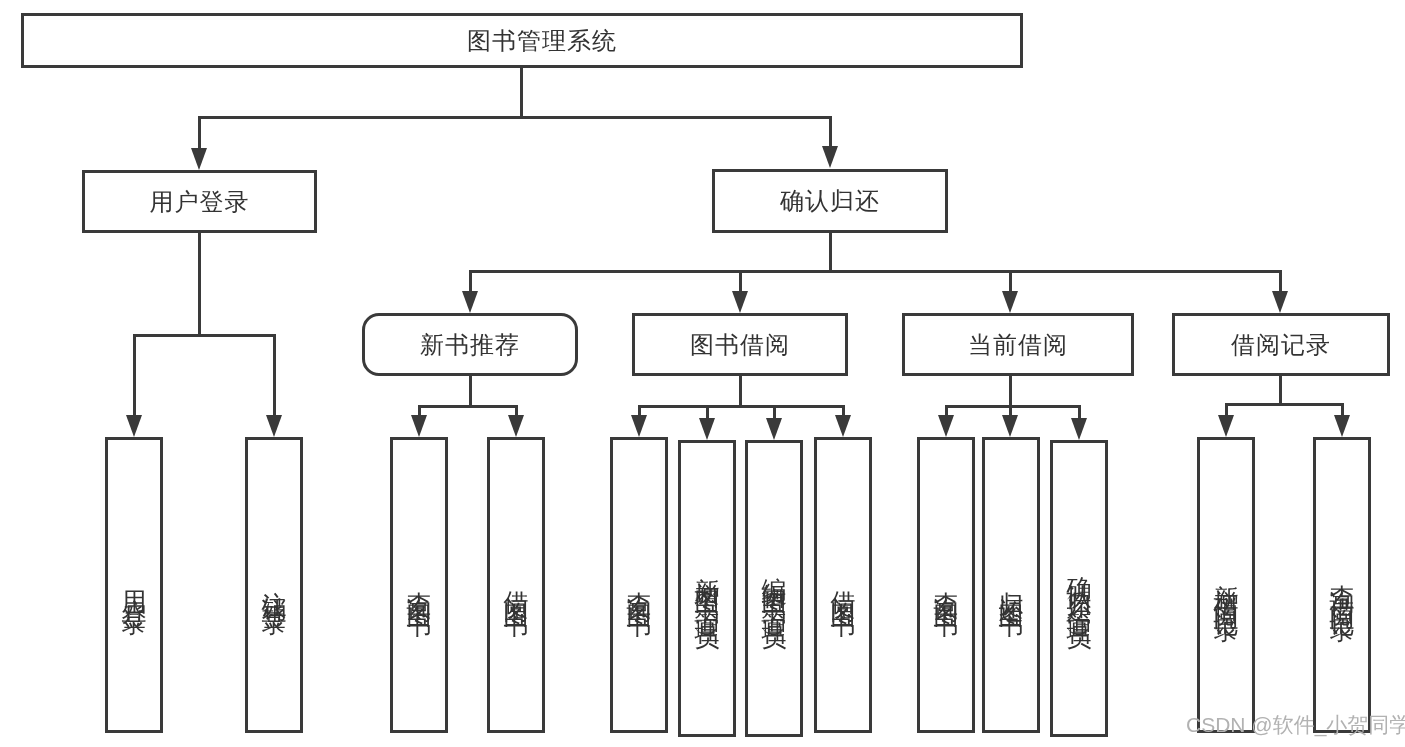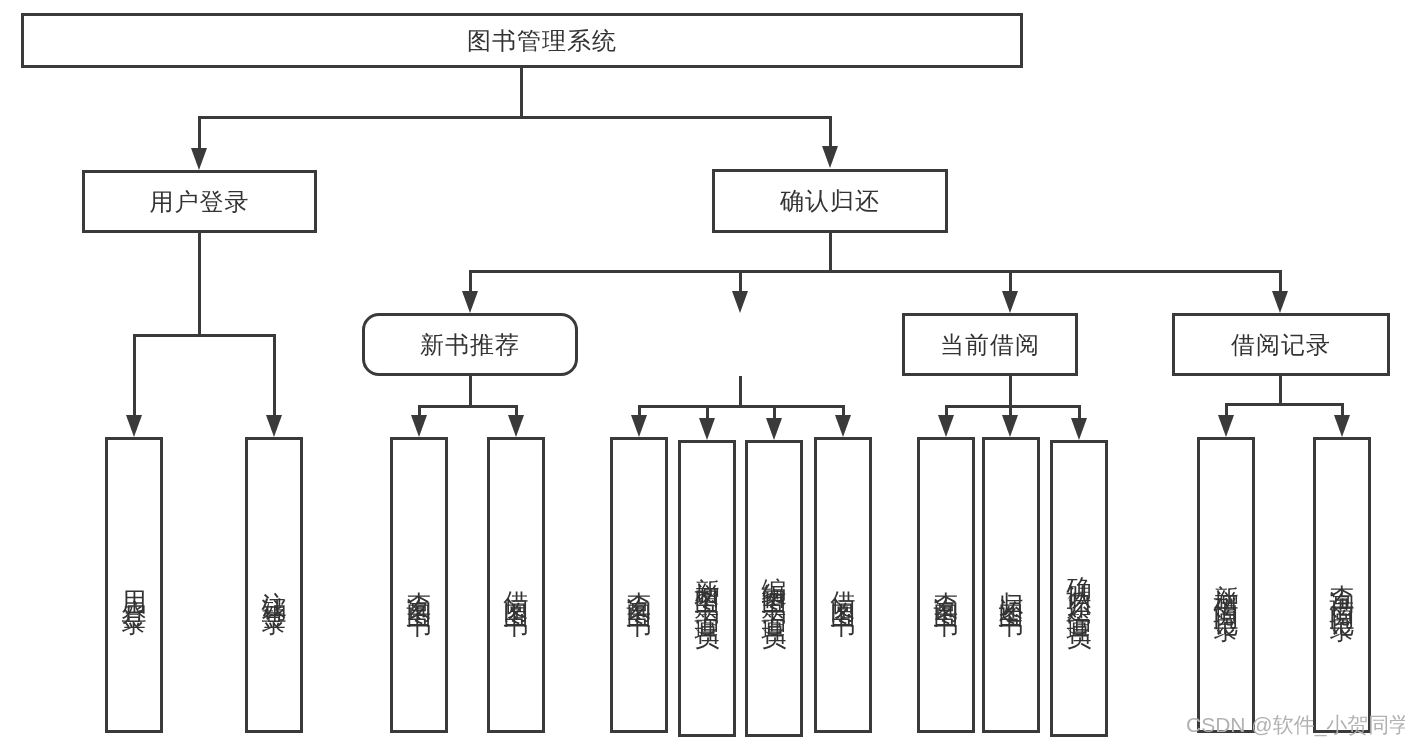--- a/index.html
+++ b/index.html
@@ -68,21 +68,24 @@
   <div class="hbox" style="left:82px;top:170px;width:235px;height:63px;">
     <span>用户登录</span>
   </div>
   <div class="hbox" style="left:712px;top:169px;width:236px;height:64px;">
     <span>确认归还</span>
   </div>
 
   <div class="hbox" style="left:362px;top:313px;width:216px;height:63px;border-radius:17px;">
     <span>新书推荐</span>
   </div>
-  <div class="hbox" style="left:902px;top:313px;width:176px;height:63px;text-align:right;">
+  <div class="hbox" style="left:632px;top:313px;width:216px;height:63px;">
+    <span>图书借阅</span>
+  </div>
+  <div class="hbox" style="left:902px;top:313px;width:232px;height:63px;text-align:right;">
     <span>当前借阅</span>
   </div>
   <div class="hbox" style="left:1172px;top:313px;width:218px;height:63px;justify-content:center;">
     <span>借阅记录</span>
   </div>
 
   <div class="vbox" style="left:105px;top:437px;width:58px;height:296px;">
     <span>用户登录</span>
   </div>
   <div class="vbox" style="left:245px;top:437px;width:58px;height:296px;">

